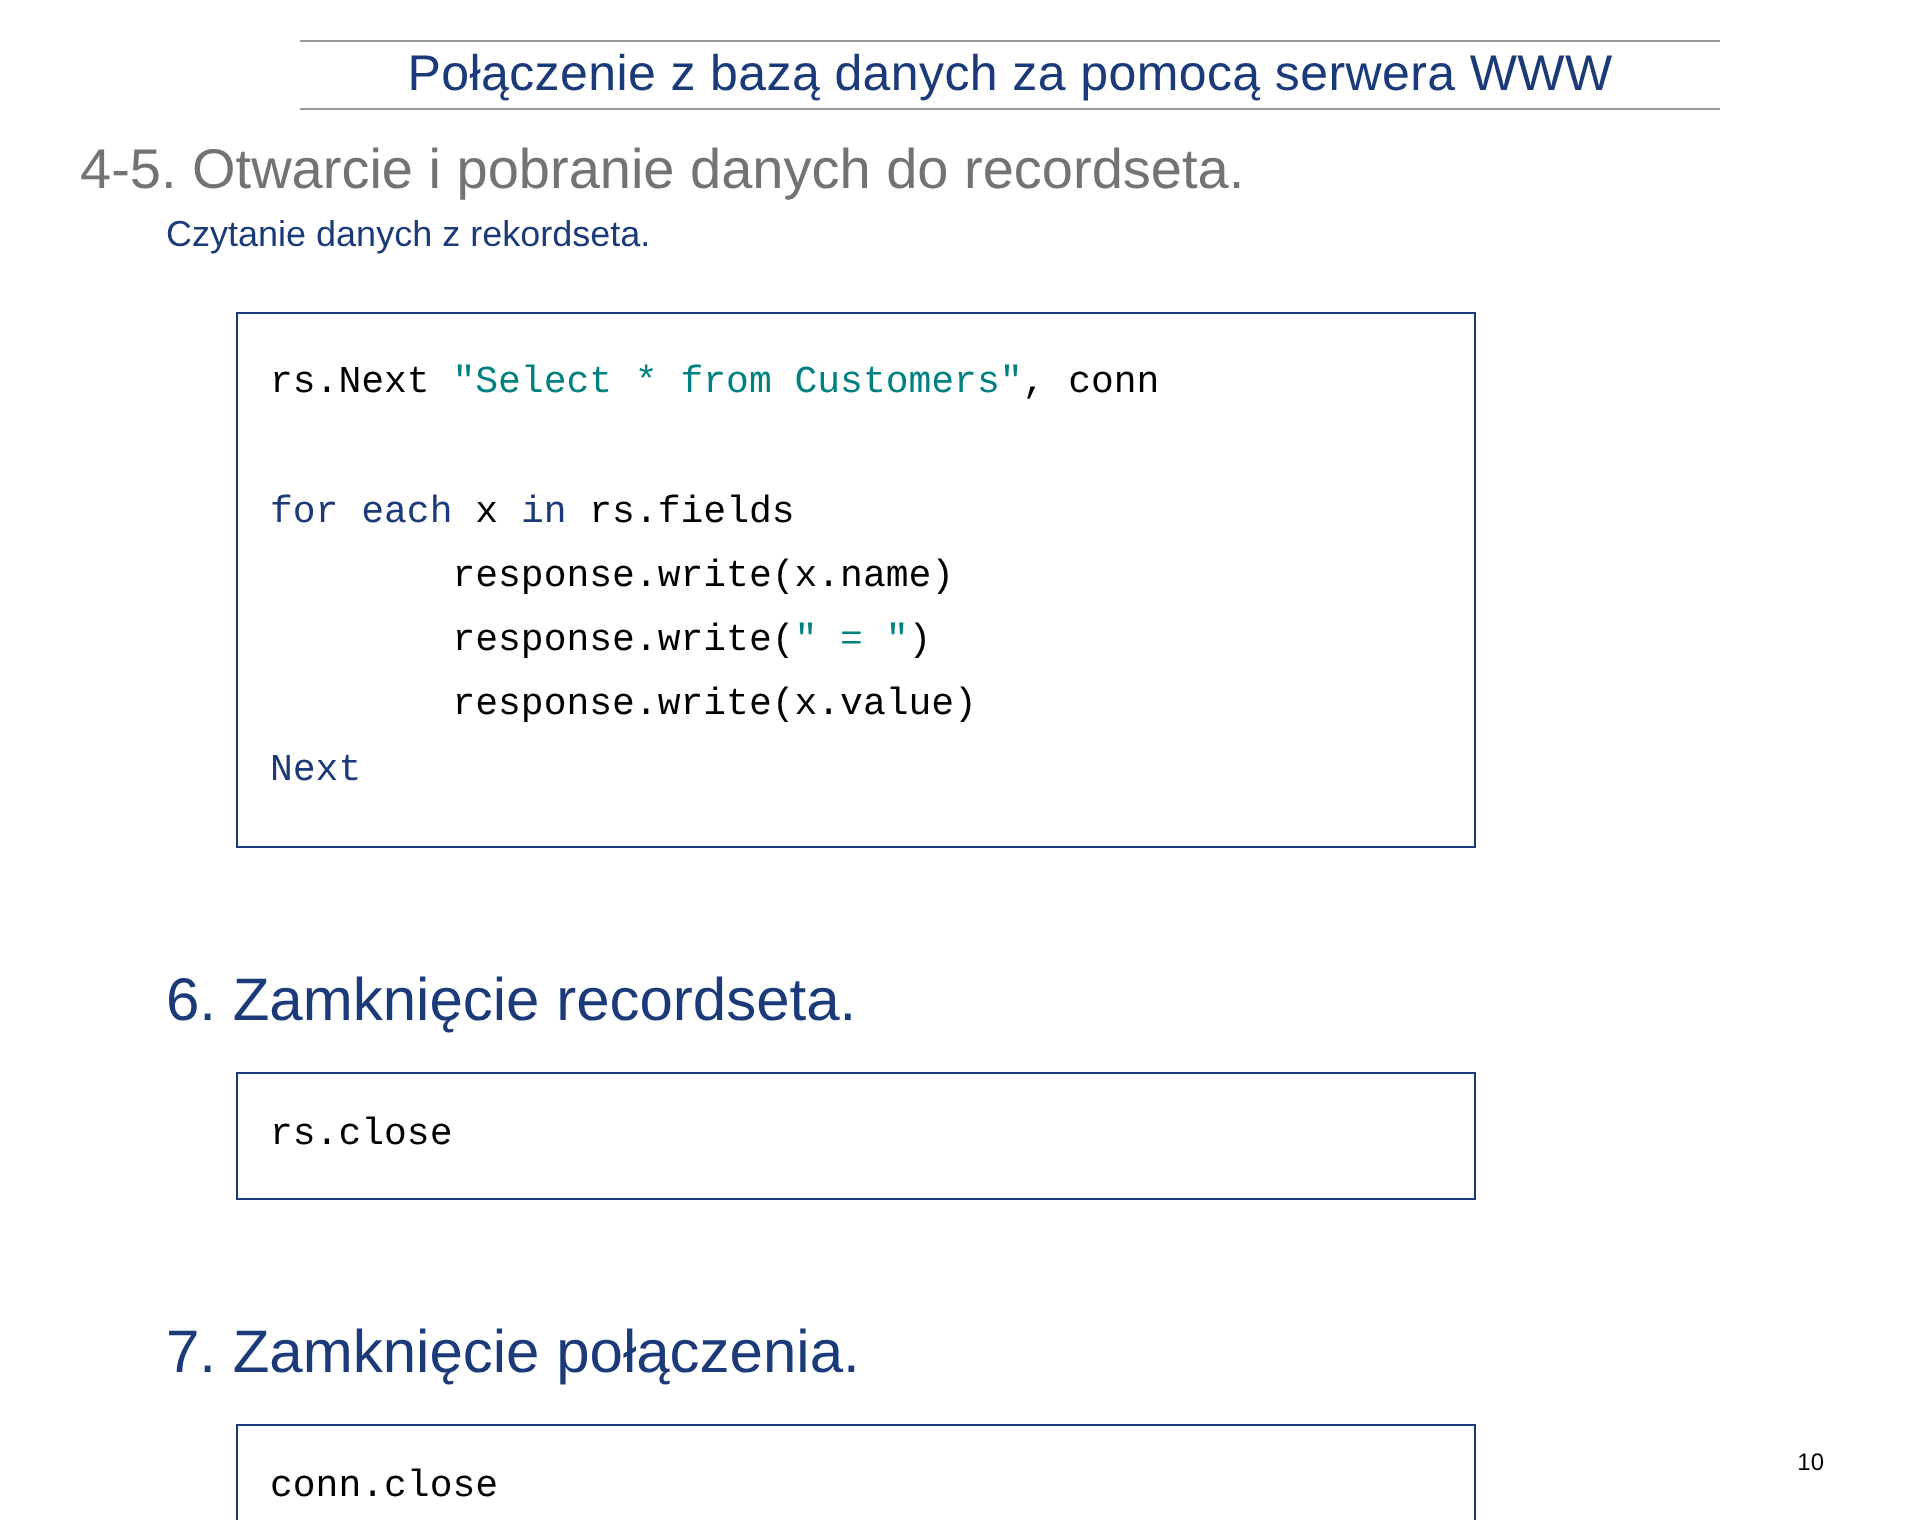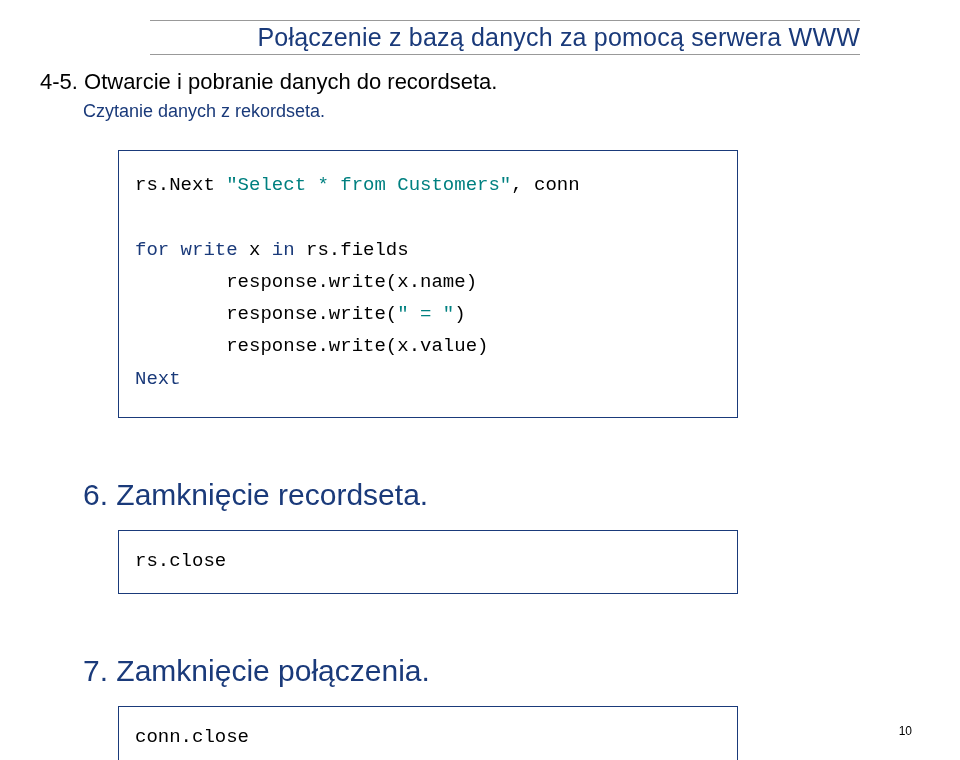--- a/index.html
+++ b/index.html
@@ -15,26 +15,26 @@
       margin-left: 110px;
       margin-right: 40px;
       border-top: 1px solid #999;
       border-bottom: 1px solid #999;
       padding: 2px 0;
       margin-bottom: 14px;
     }
     .title {
       color: #1a3a7a;
       font-size: 25px;
-      text-align: right;
+      text-align: center;
       letter-spacing: 0.2px;
     }
     .subheading {
-      color: #000000;
-      font-size: 22px;
+      color: #737373;
+      font-size: 28px;
       margin-bottom: 6px;
       margin-top: 14px;
     }
     .subheading2 {
       color: #1a3a7a;
       font-size: 18px;
       margin-left: 43px;
       margin-bottom: 28px;
     }
     .section-heading {
@@ -73,21 +73,21 @@
 
 <div class="title-bar">
   <div class="title">Połączenie z bazą danych za pomocą serwera WWW</div>
 </div>
 
 <div class="subheading">4-5. Otwarcie i pobranie danych do recordseta.</div>
 <div class="subheading2">Czytanie danych z rekordseta.</div>
 
 <div class="code-box"><span>rs.Next </span><span class="str">"Select * from Customers"</span><span>, conn</span>
 
-<span class="kw">for write</span><span> x </span><span class="kw">in</span><span> rs.fields</span>
+<span class="kw">for each</span><span> x </span><span class="kw">in</span><span> rs.fields</span>
 <span>        response.write(x.name)</span>
 <span>        response.write(</span><span class="str">" = "</span><span>)</span>
 <span>        response.write(x.value)</span>
 <span class="kw">Next</span></div>
 
 <div class="section-heading">6. Zamknięcie recordseta.</div>
 
 <div class="code-box small"><span>rs.close</span></div>
 
 <div class="section-heading">7. Zamknięcie połączenia.</div>

